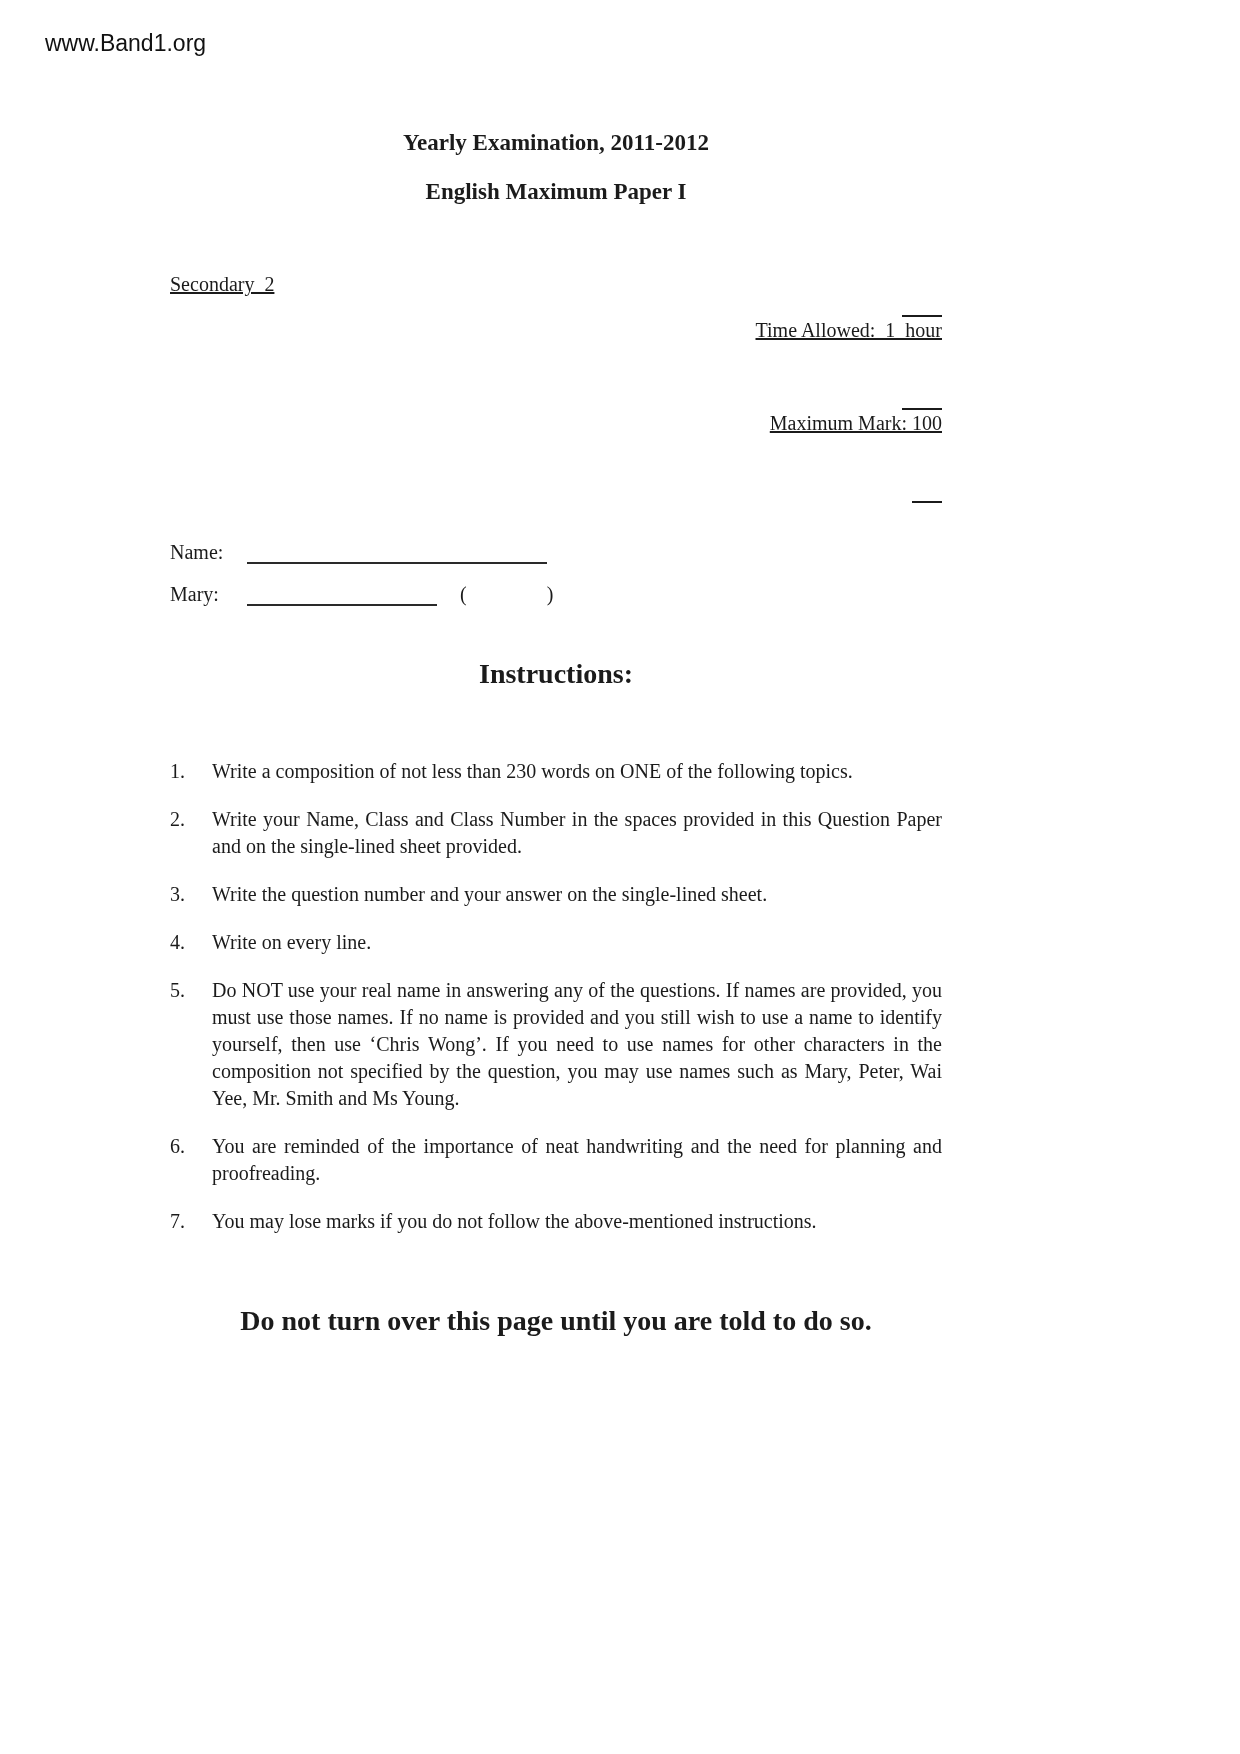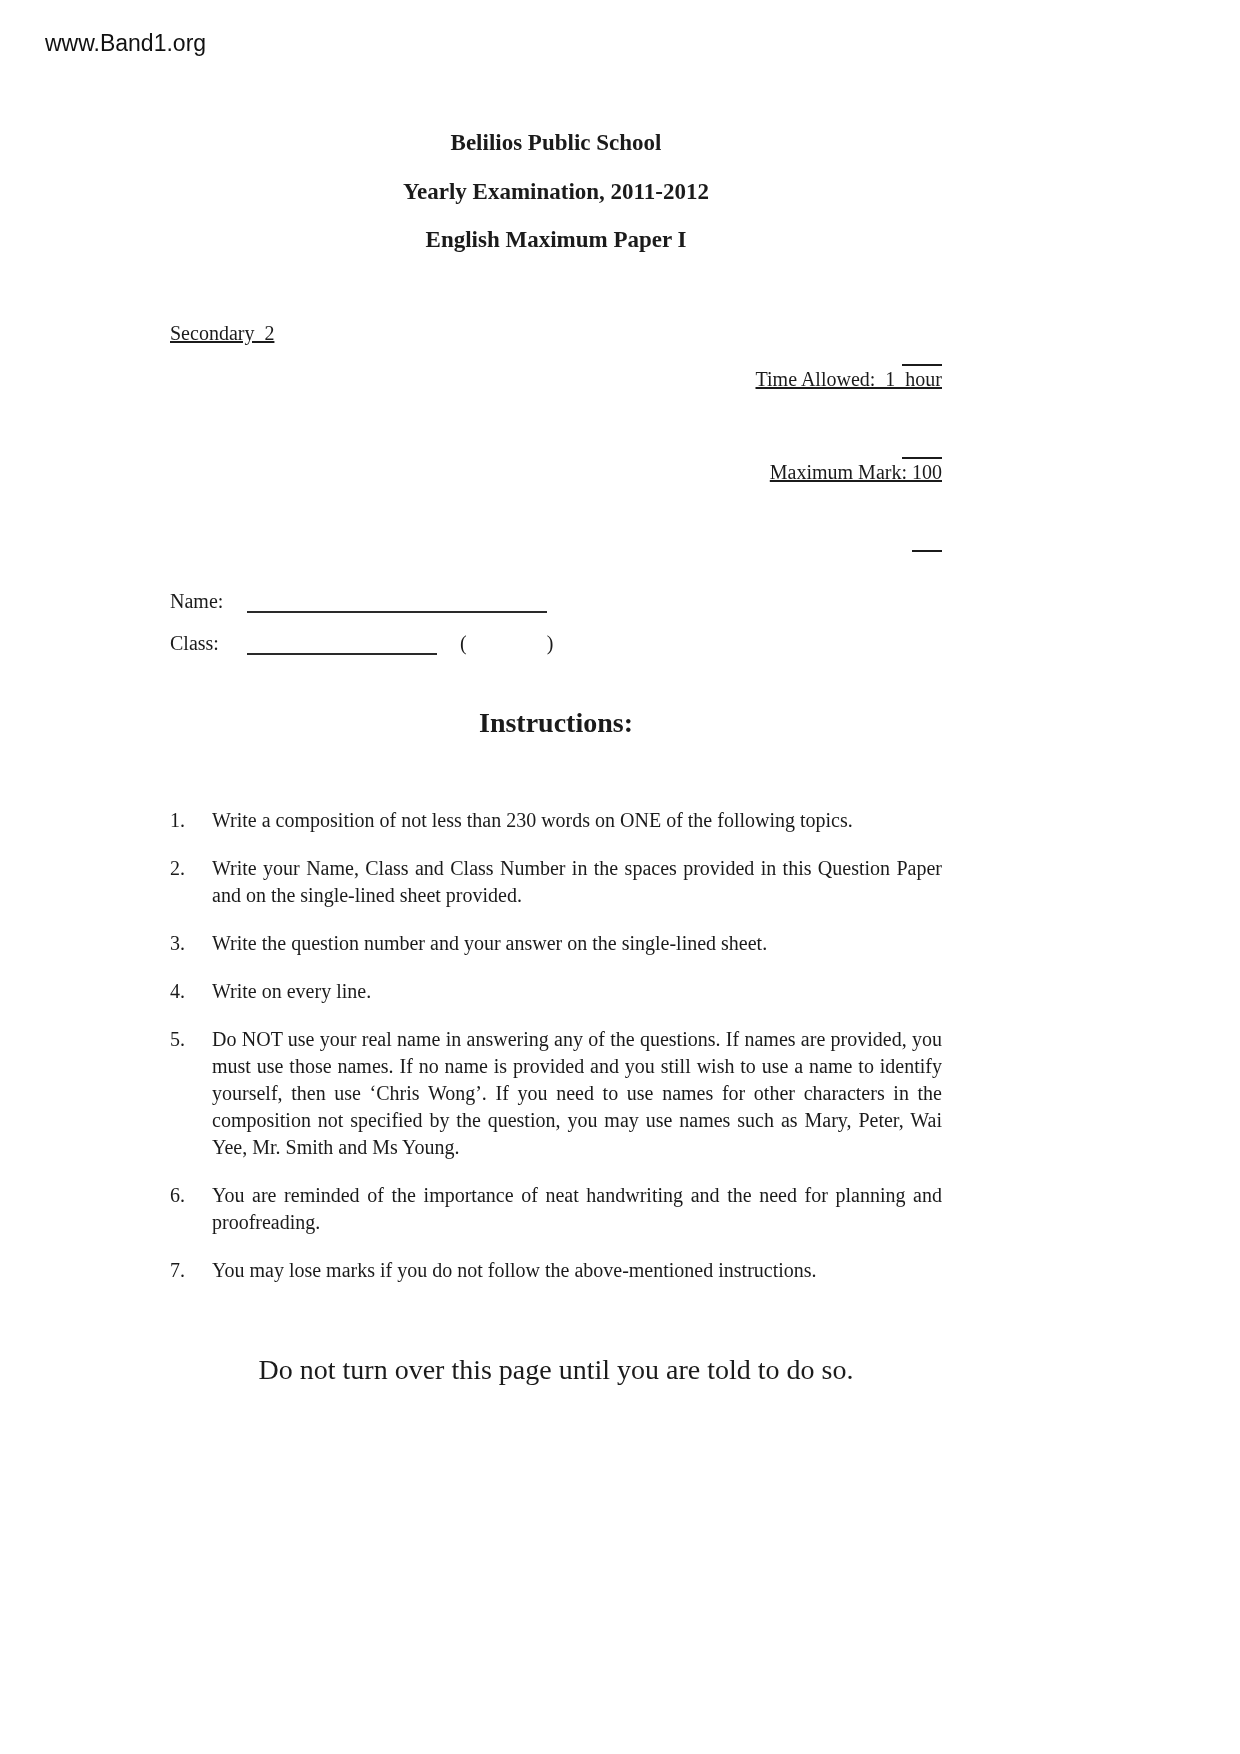--- a/index.html
+++ b/index.html
@@ -77,55 +77,54 @@
     width: 42px;
     flex-shrink: 0;
   }
   .instr-text {
     flex: 1;
     text-align: justify;
   }
   .u { }
   .footer-warning {
     text-align: center;
-    font-weight: normal;
+    font-weight: bold;
     font-size: 28px;
     margin-top: 70px;
   }
 </style>
 </head>
 <body>
 
 <div class="page">
 
   <div class="watermark">www.Band1.org</div>
 
   <div class="content">
 
     <div class="title-block">
-      <div class="title-line">Belilios Public School</div>
       <div class="title-line">Yearly Examination, 2011-2012</div>
       <div class="title-line">English Maximum Paper I</div>
     </div>
 
     <div class="meta-row">
       <div class="meta-left">Secondary  2</div>
       <div class="meta-right">
         <div class="meta-line">Time Allowed:  1  hour</div>
         <div class="meta-line">Maximum Mark: 100</div>
       </div>
     </div>
 
     <div class="fields-block">
       <div class="field-row">
         <span class="field-label">Name:</span>
         <span class="fill-line name-line"></span>
       </div>
       <div class="field-row">
-        <span class="field-label">Class:</span>
+        <span class="field-label">Mary:</span>
         <span class="fill-line class-line"></span>
         <span class="paren-open">(</span>
         <span class="paren-close">)</span>
       </div>
     </div>
 
     <div class="instructions-title">Instructions:</div>
 
     <div class="instructions-list">
 

